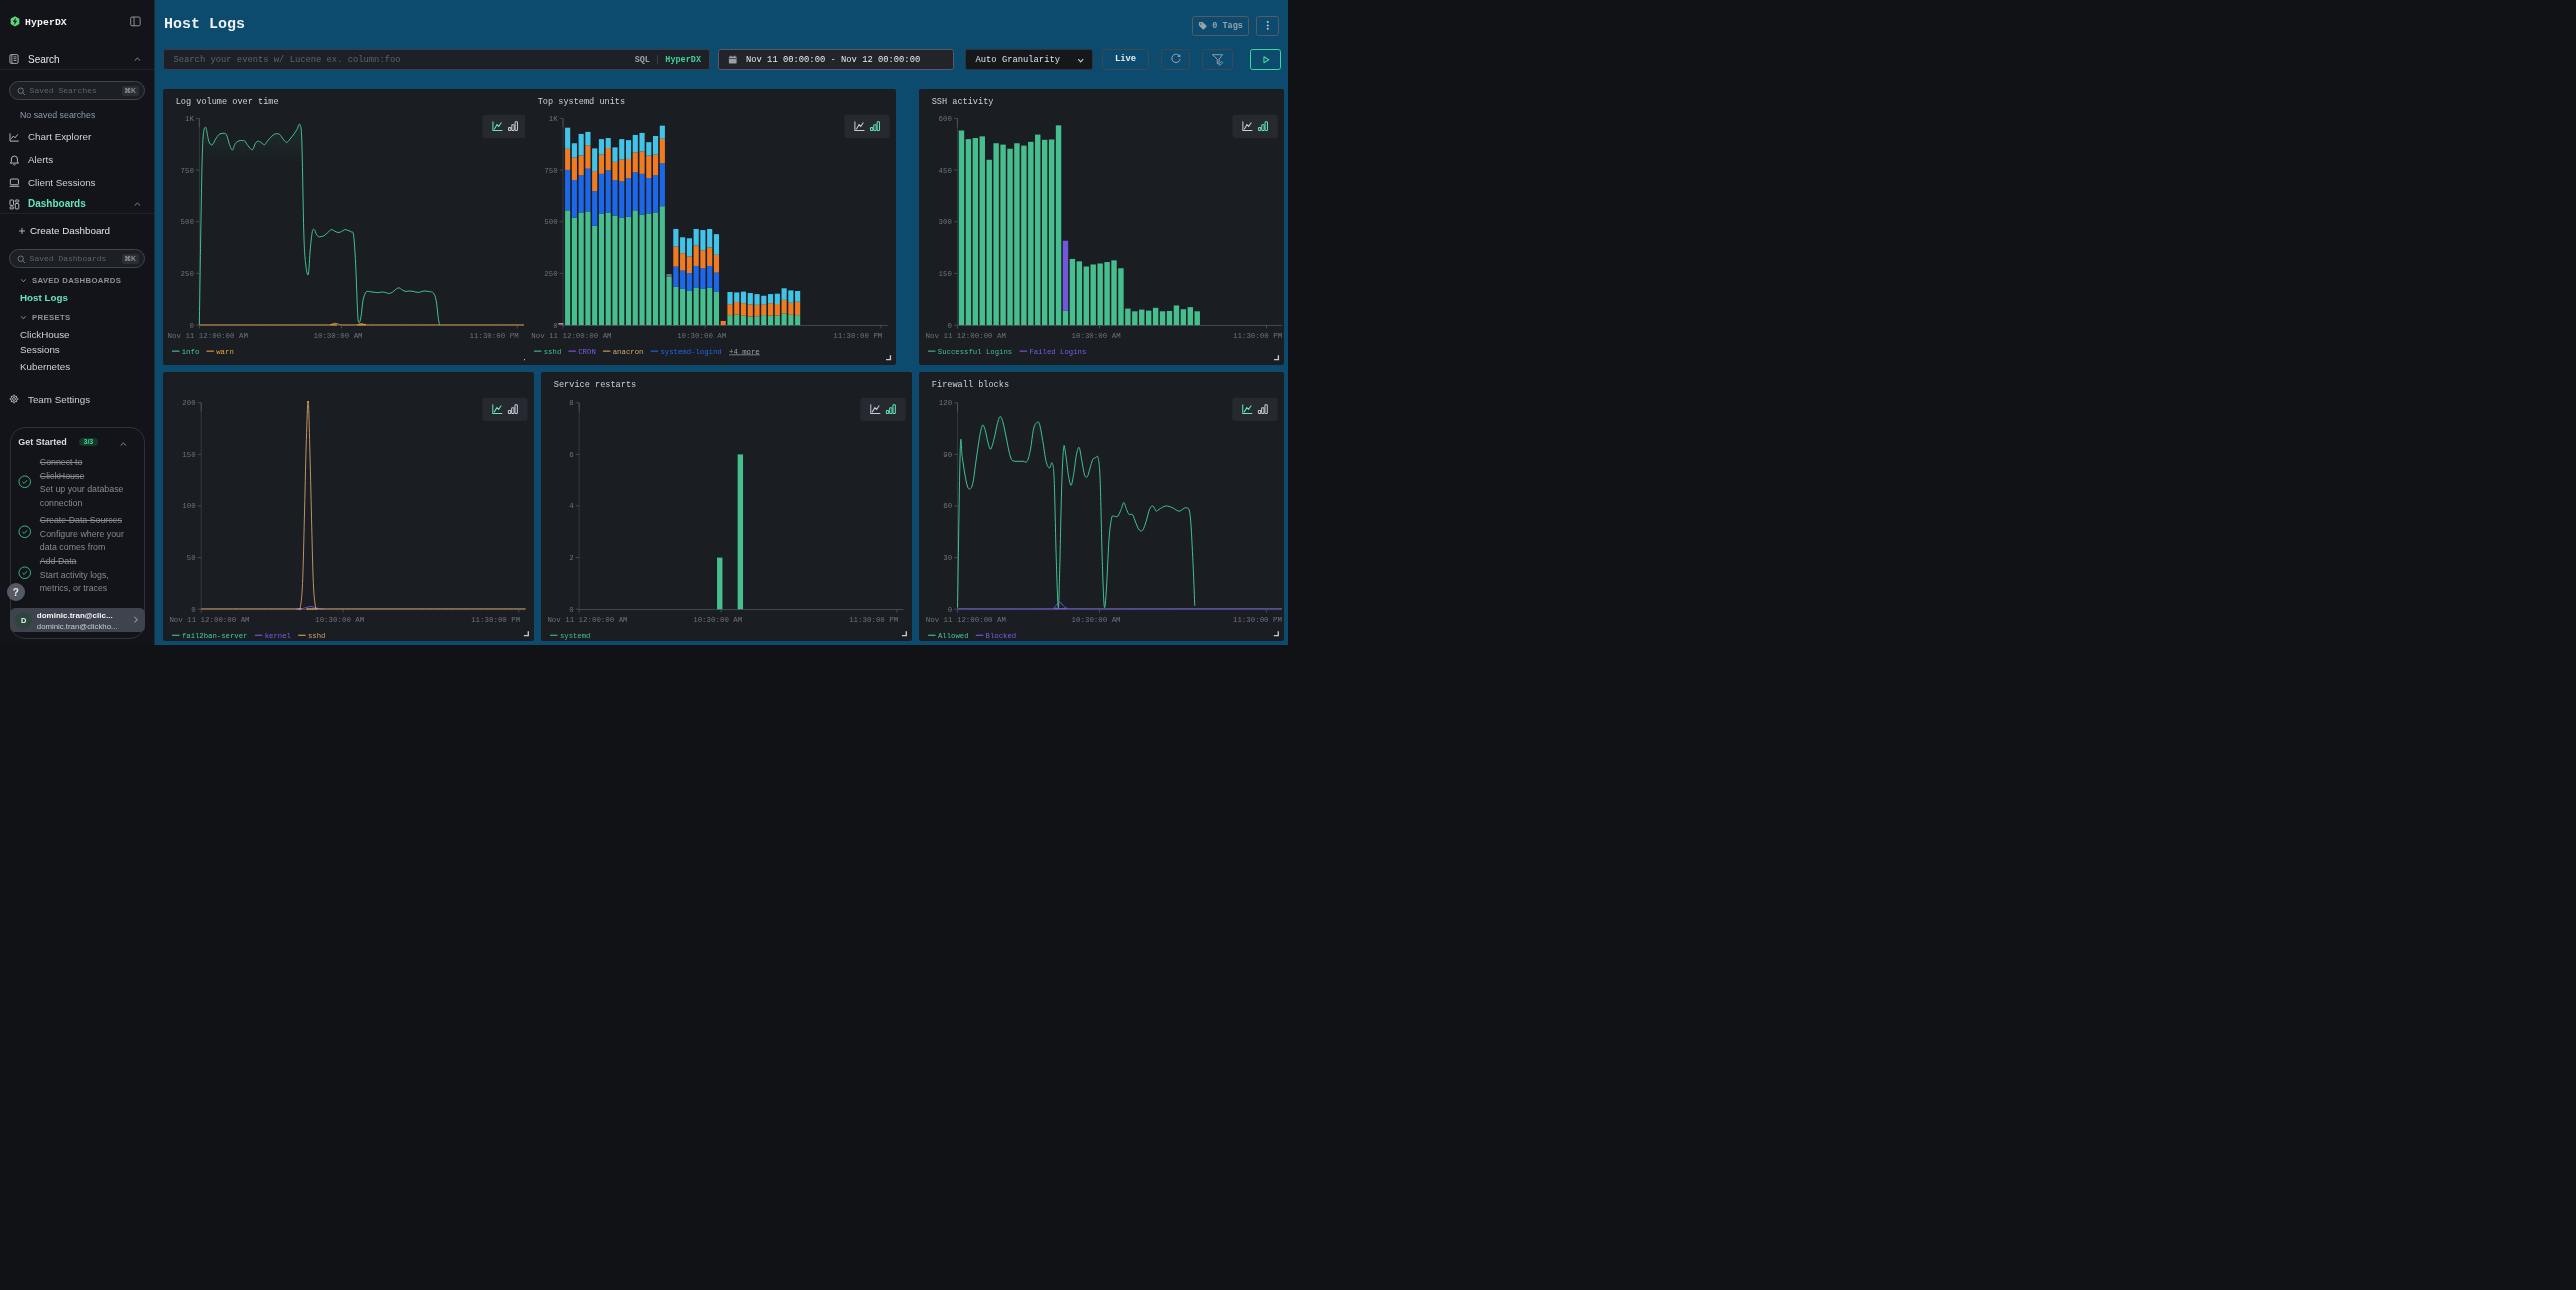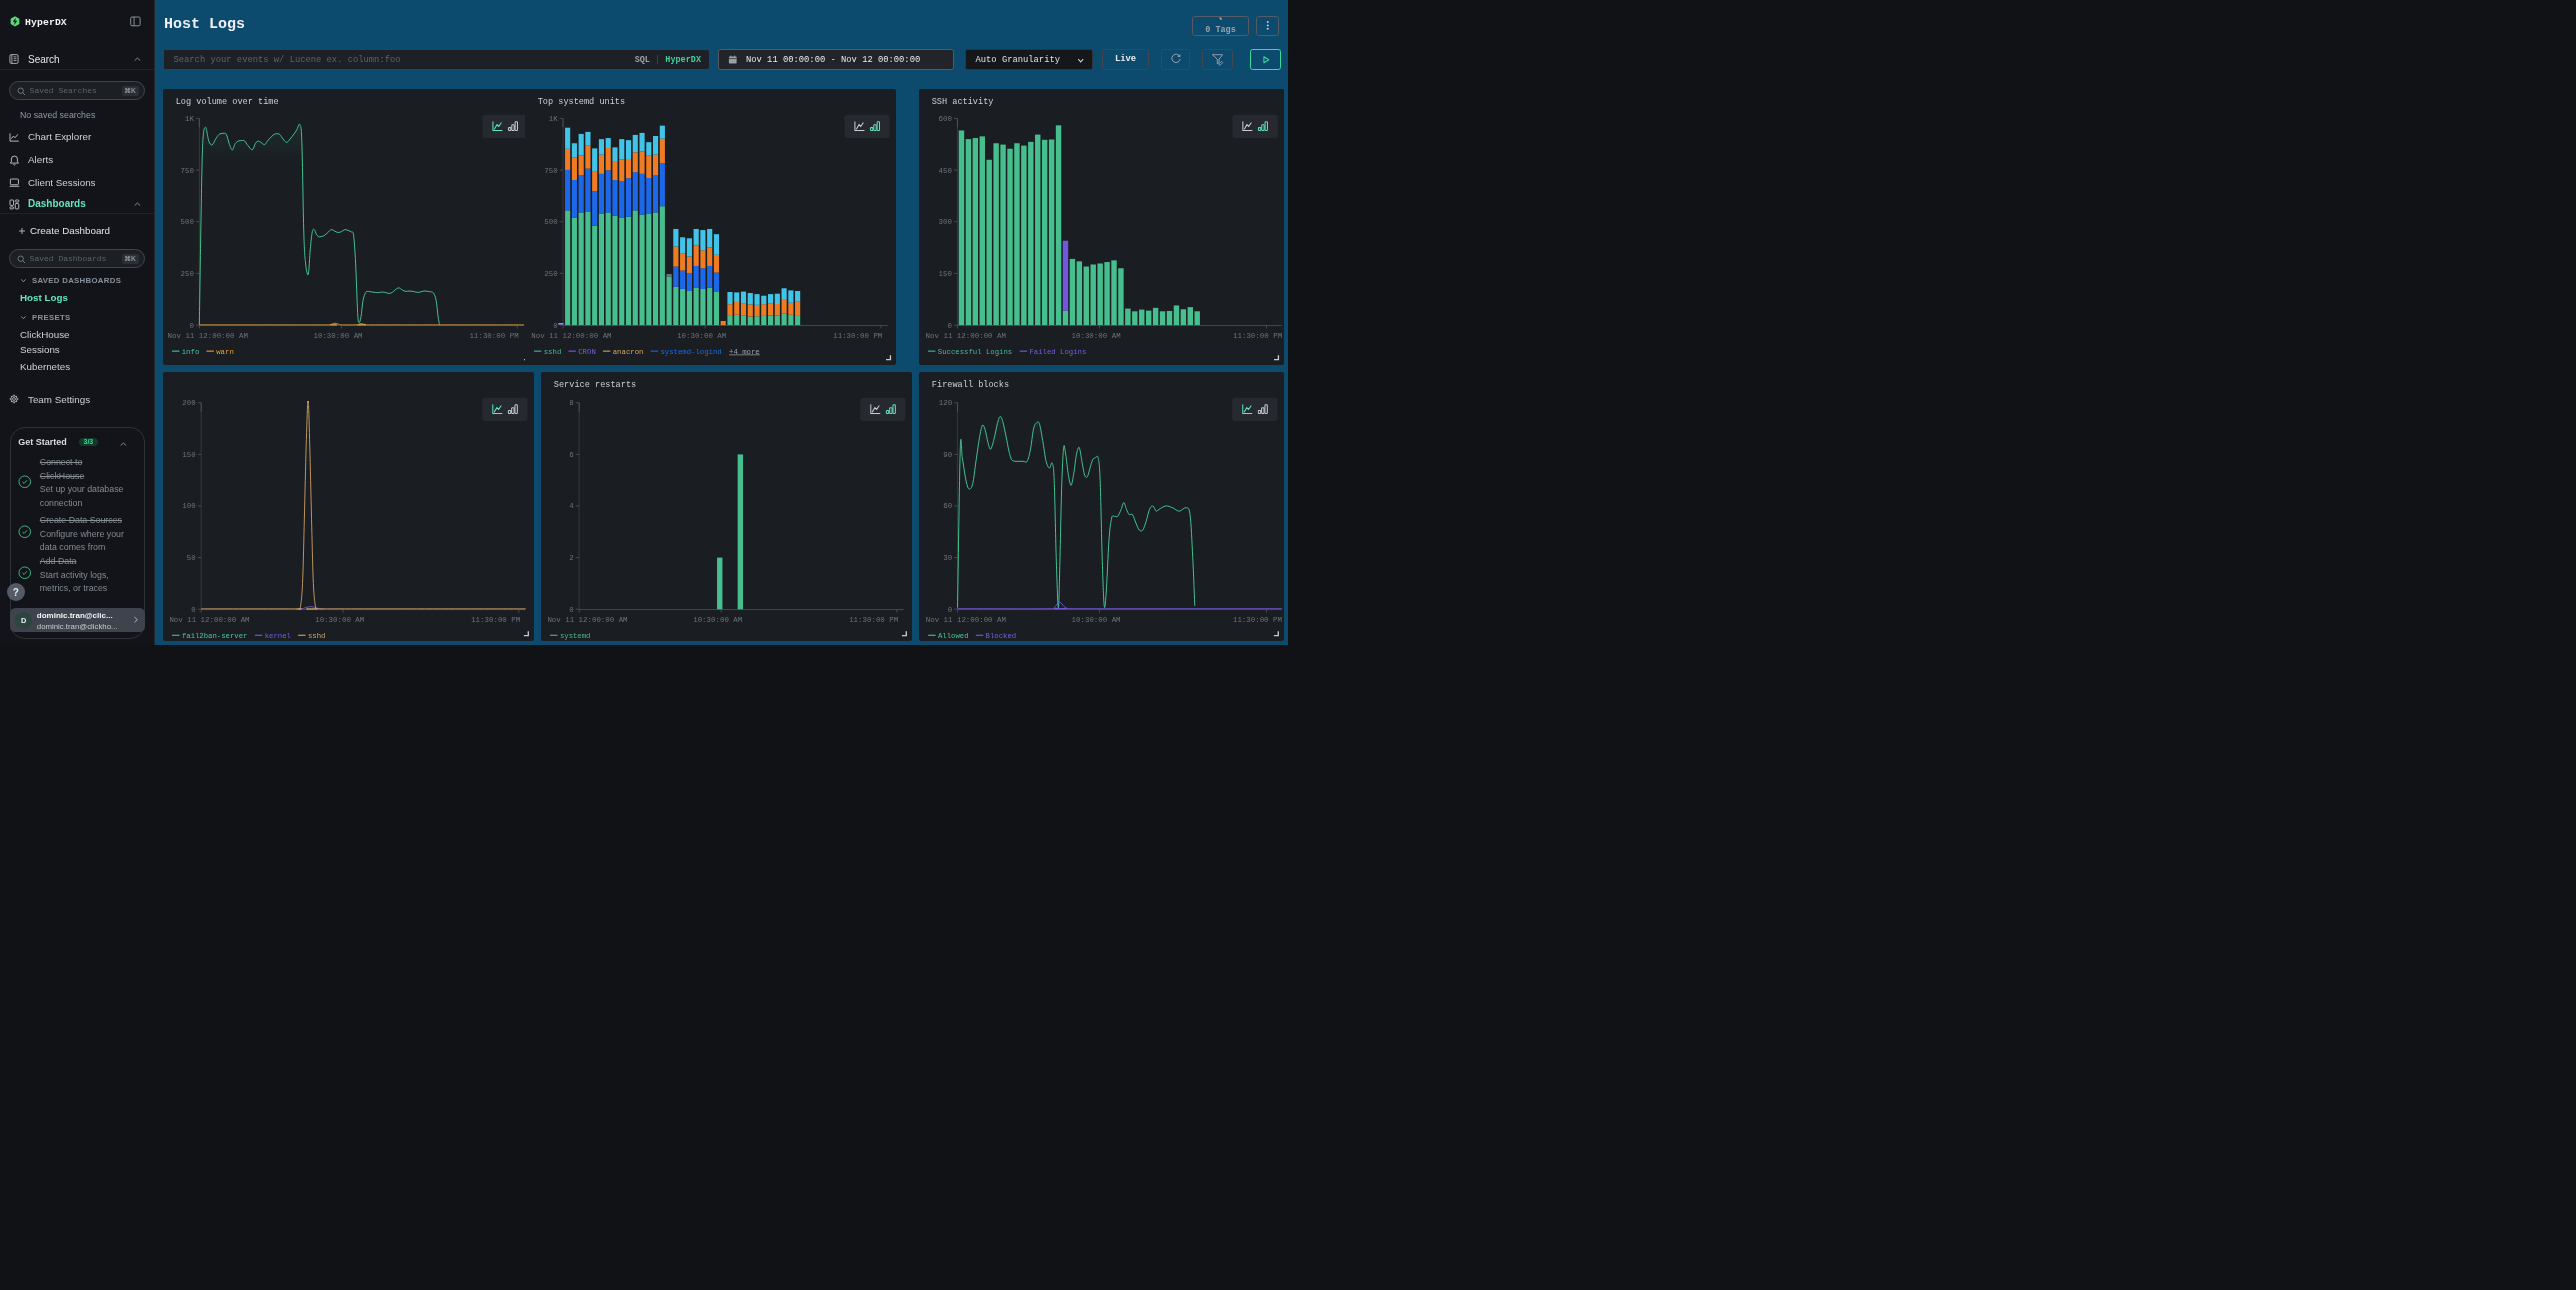--- a/index.html
+++ b/index.html
@@ -3,21 +3,21 @@
 * { margin:0; padding:0; }
 html,body { width:1288px; height:645px; background:#111216; overflow:hidden; }
 #app { position:relative; width:1288px; height:645px; background:#0c4a6e;
   font-family:'Liberation Sans', sans-serif; -webkit-font-smoothing:antialiased; }
 #side { position:absolute; left:0; top:0; width:154px; height:645px; background:#131419;
   border-right:0.7px solid #26292e; }
 .panel { position:absolute; background:#1a1d22; border-radius:2px; }
 .t { position:absolute; white-space:nowrap; }
 .ic { position:absolute; }
 .btn { position:absolute; border:0.7px solid; border-radius:2.7px; box-sizing:border-box;
-  display:flex; align-items:center; justify-content:center; gap:4.7px; background:transparent;flex-direction:column; }
+  display:flex; align-items:center; justify-content:center; gap:4.7px; background:transparent; }
 </style></head>
 <body>
 <div id="app">
 <div id="side">
       <svg class="ic" style="left:9.8px;top:16px" width="10" height="10.8" viewBox="0 0 15 16">
       <path d="M7.5 0.4 L14 4.2 V11.8 L7.5 15.6 L1 11.8 V4.2 Z" fill="#5bd97a"></path>
       <path d="M8.5 2.5 L4.2 8.6 H7.0 L6.2 13.6 L10.8 6.9 H8.0 Z" fill="#10131a"></path>
       </svg>
       <div class="t" style="left:25px;top:17px;font:700 9.8px 'Liberation Mono', monospace;letter-spacing:0.1px;color:#f1f3f5">HyperDX</div>
       <svg class="ic" style="left:130px;top:16px" width="10.8" height="10.8" viewBox="0 0 16 16" fill="none">

